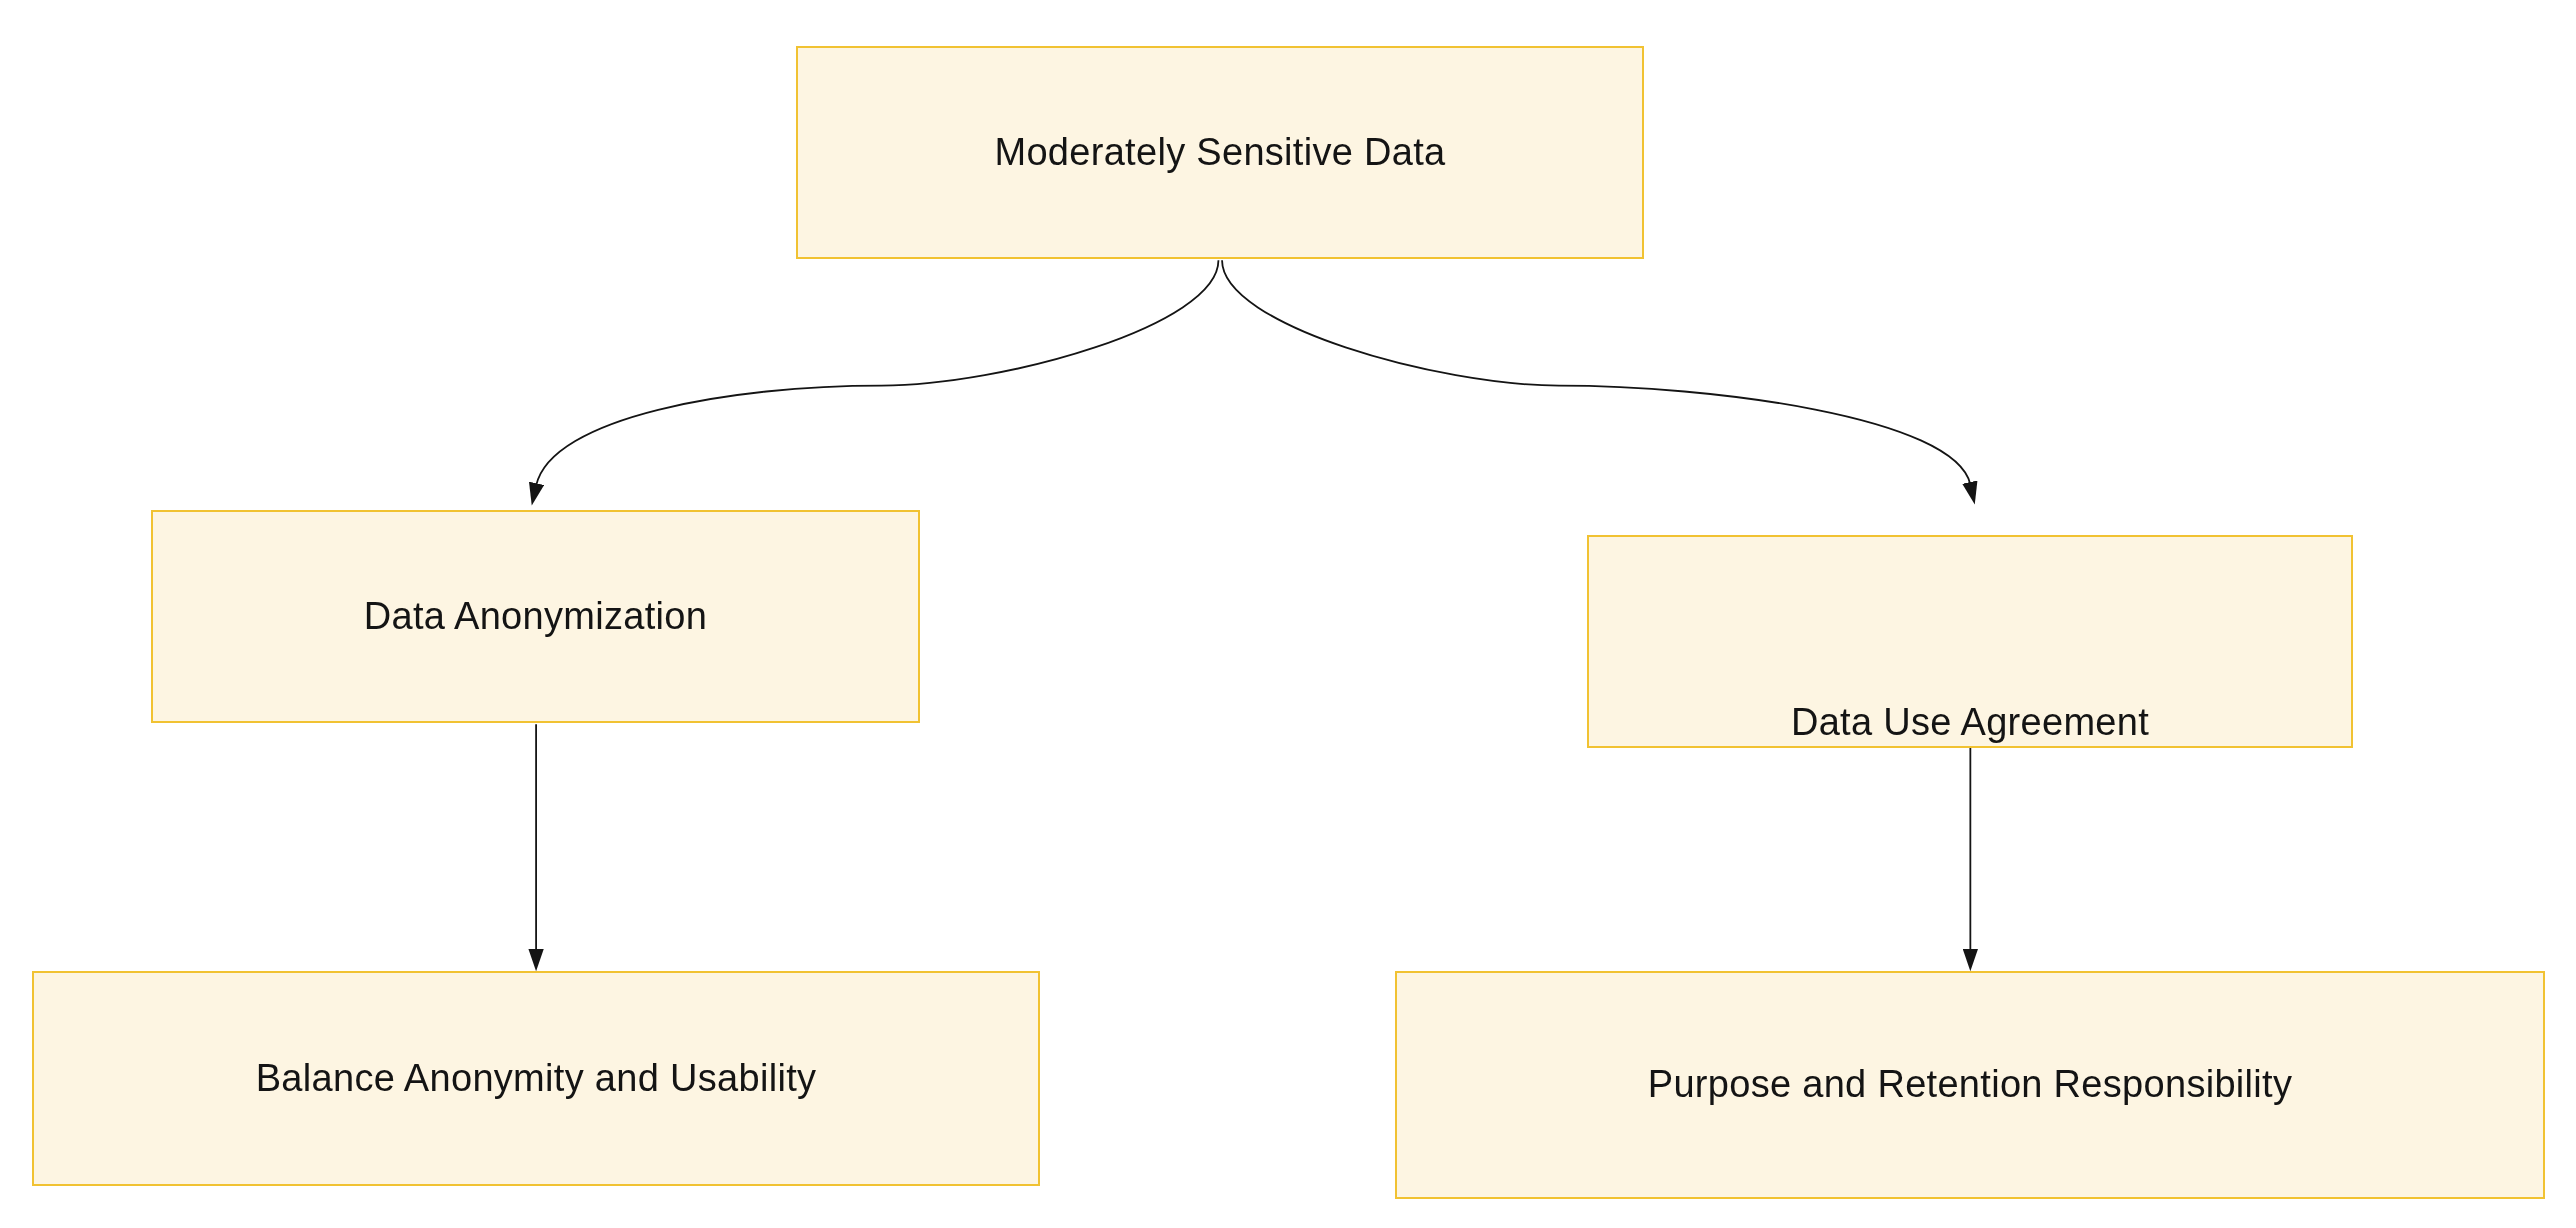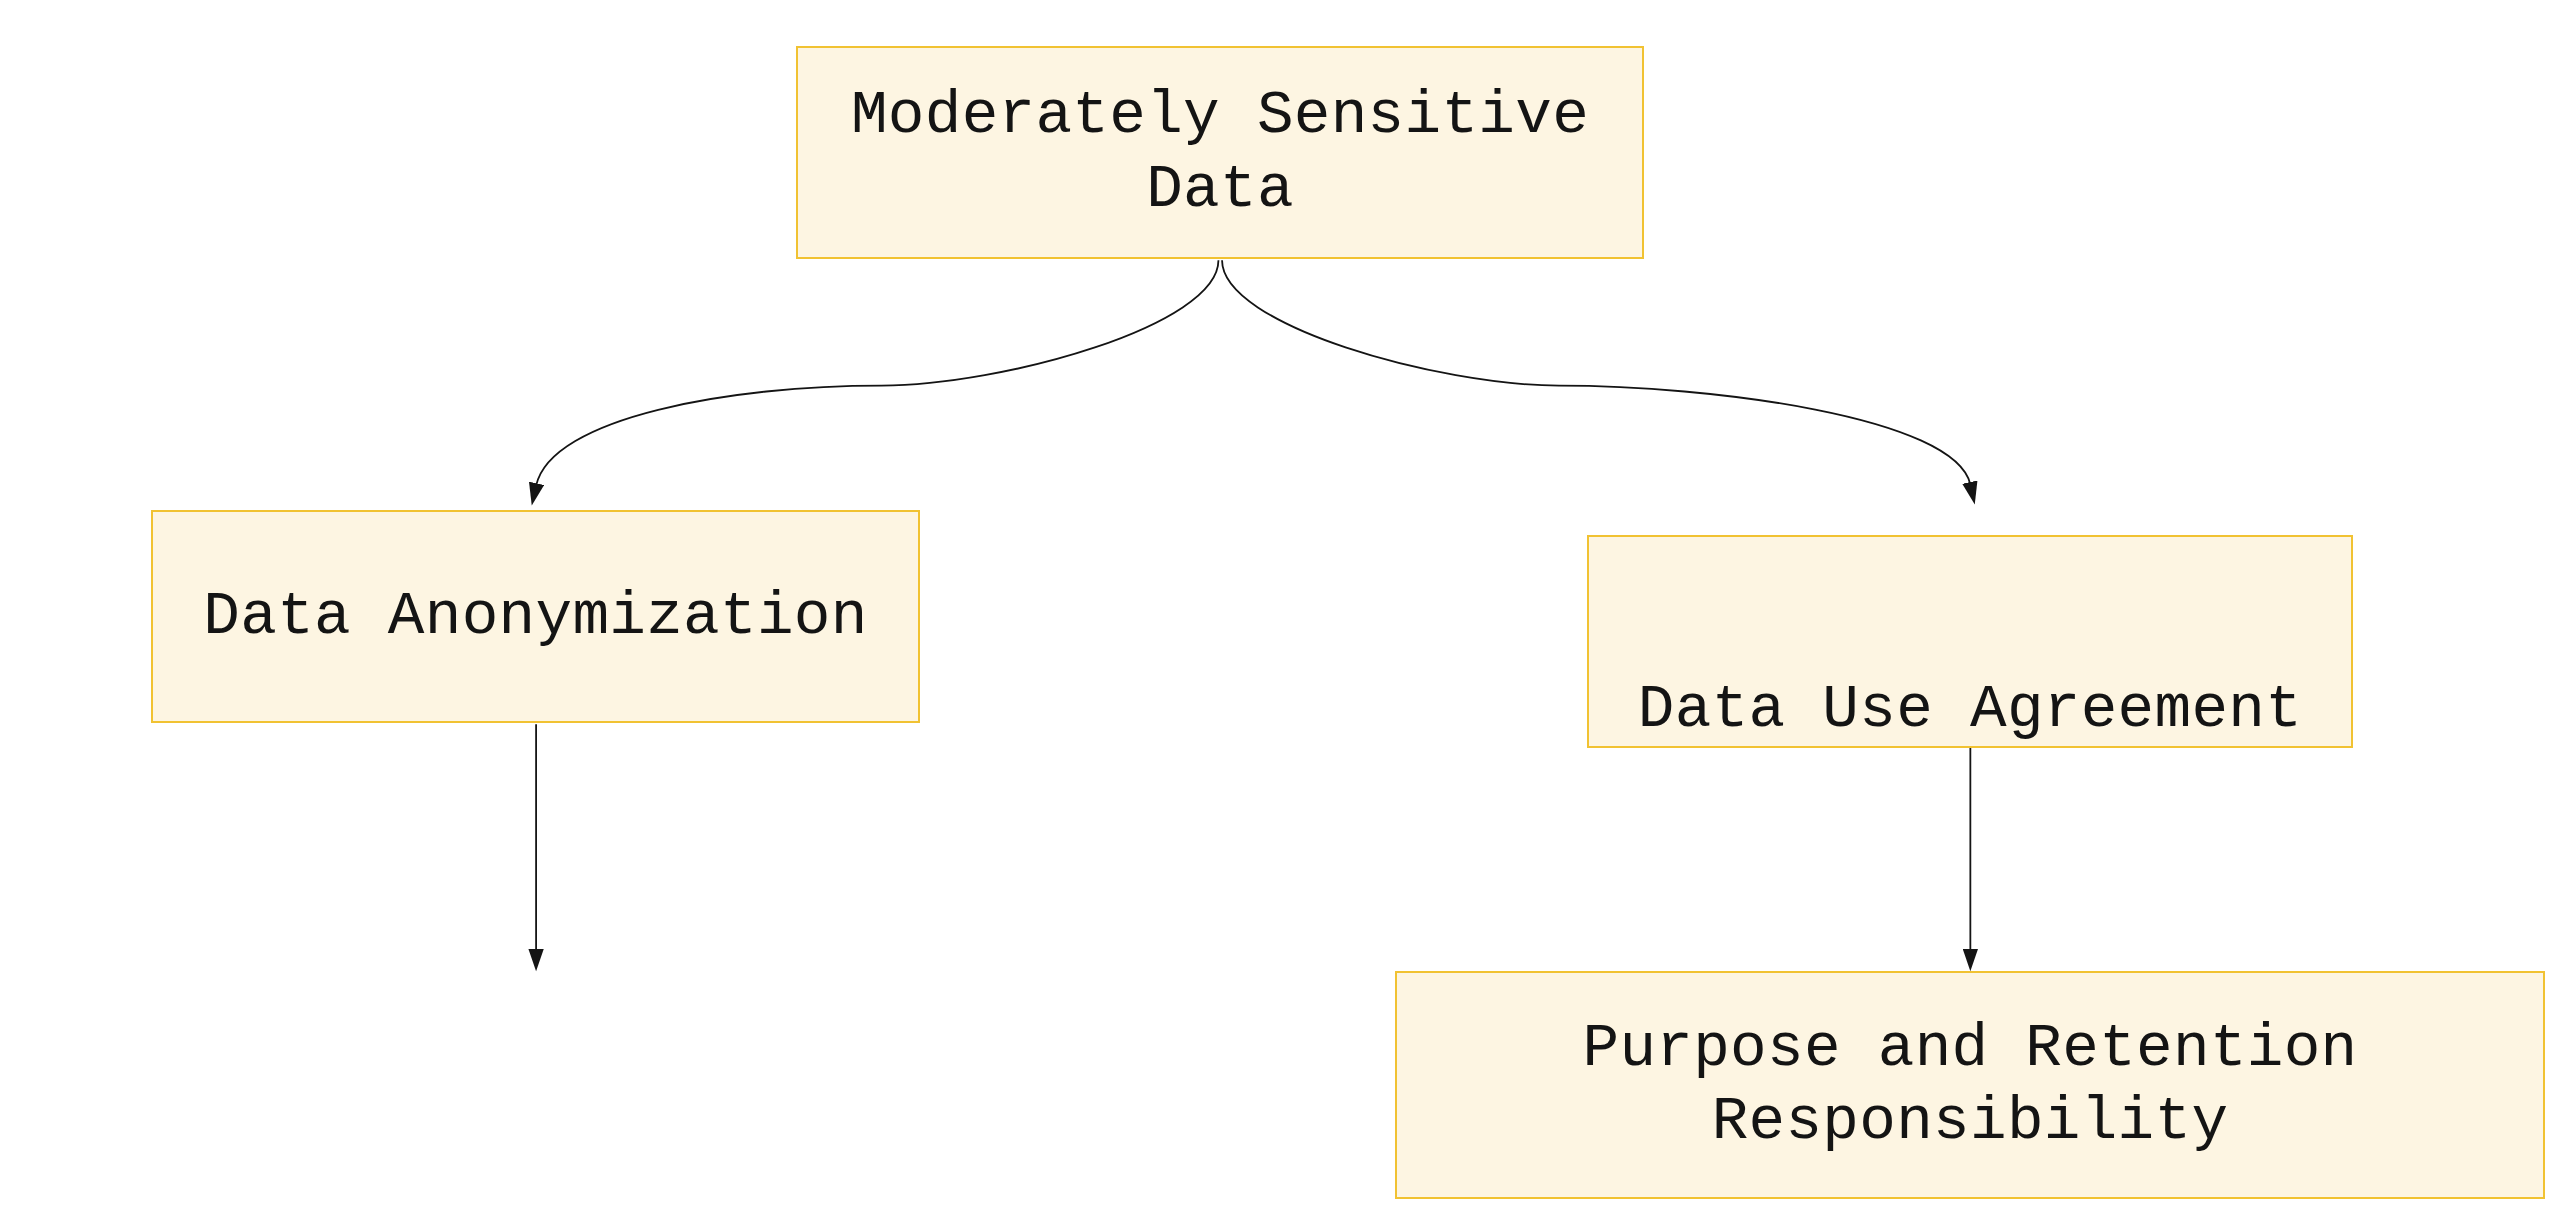--- a/index.html
+++ b/index.html
@@ -41,24 +41,23 @@
   .node {
     position: absolute;
     box-sizing: border-box;
     background: var(--node-fill);
     border: 2.4px solid var(--node-border);
     display: flex;
     align-items: center;
     justify-content: center;
     text-align: center;
     color: var(--text);
-    font-size: 61px;
+    font-size: 38px;
     line-height: 1.2;
     letter-spacing: 0.3px;
-    font-family: Liberation Mono, monospace;
   }
   .node-root        { left: 796px; top:   46px; width: 848px; height: 213px; }
   .node-anon        { left:  151px; top:  510px; width: 769px; height: 213px; }
   .node-agreement   { left: 1587px; top:  535px; width: 766px; height: 213px; align-items: flex-end; }
   .node-balance     { left:   32px; top: 971px; width: 1008px; height: 215px; }
   .node-purpose     { left: 1395px; top: 971px; width: 1150px; height: 228px; }
 </style>
 </head>
 <body>
 
@@ -89,19 +88,22 @@
   </div>
 
   <div class="node node-anon">
     <span>Data Anonymization</span>
   </div>
 
   <div class="node node-agreement">
     <span>Data Use Agreement</span>
   </div>
 
+  <div class="node node-balance">
+    <span>Balance Anonymity and Usability</span>
+  </div>
 
   <div class="node node-purpose">
     <span>Purpose and Retention Responsibility</span>
   </div>
 
 </div>
 
 
 </body></html>

